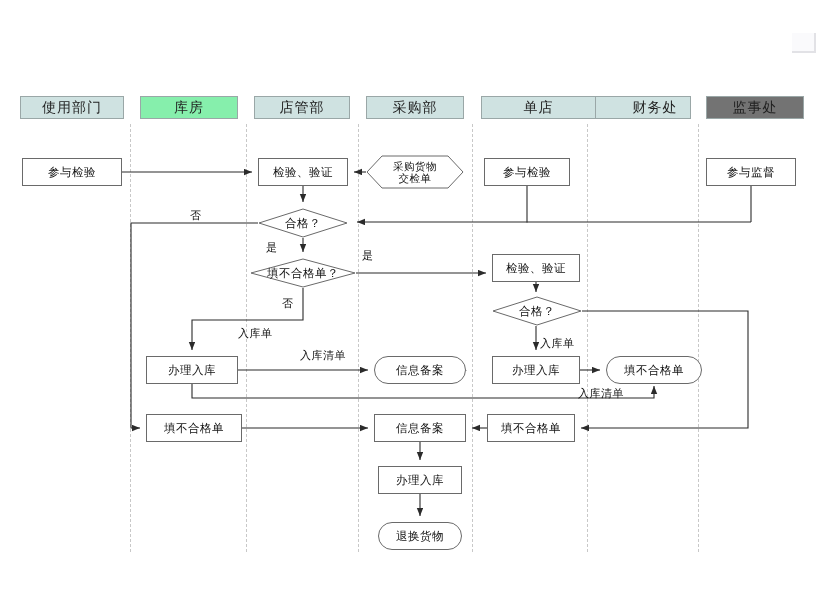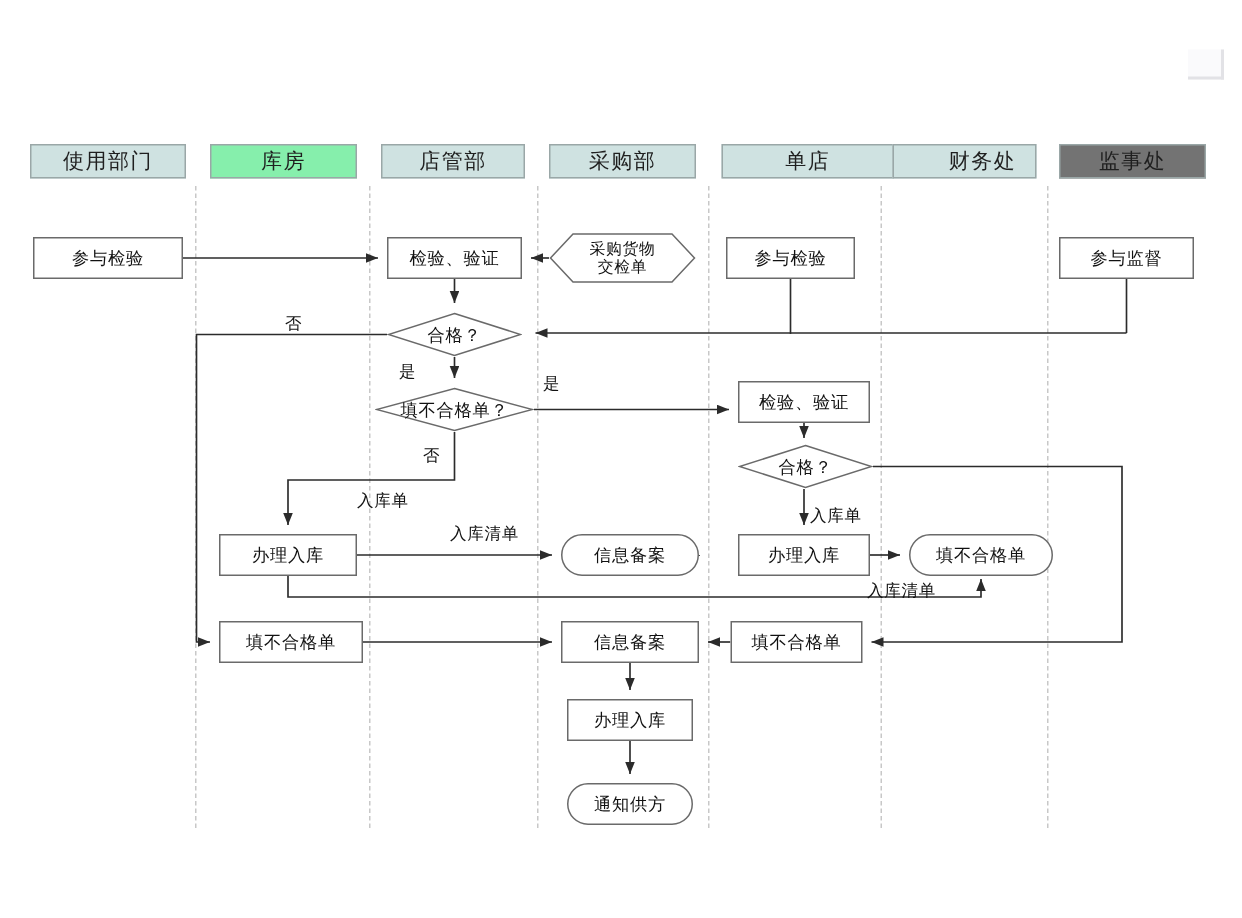--- a/index.html
+++ b/index.html
@@ -257,21 +257,21 @@
       <div class="node rect" style="left: 374px; top: 414px; width: 92px; height: 28px; border-color: rgb(106, 106, 106); background: rgb(255, 255, 255);">
         <span>信息备案</span>
       </div>
       <div class="node rect" style="left: 487px; top: 414px; width: 88px; height: 28px; border-color: rgb(106, 106, 106); background: rgb(255, 255, 255);">
         <span>填不合格单</span>
       </div>
       <div class="node rect" style="left: 378px; top: 466px; width: 84px; height: 28px; border-color: rgb(106, 106, 106); background: rgb(255, 255, 255);">
         <span>办理入库</span>
       </div>
       <div class="node stadium" style="left: 378px; top: 522px; width: 84px; height: 28px; border-color: rgb(106, 106, 106); background: rgb(255, 255, 255);">
-        <span>通知供方</span>
+        <span>退换货物</span>
       </div>
     </div>
   <div id="edge-labels">
       <div class="edge-label" style="left: 190px; top: 208px;">否</div>
       <div class="edge-label" style="left: 266px; top: 240px;">是</div>
       <div class="edge-label" style="left: 362px; top: 248px;">是</div>
       <div class="edge-label" style="left: 282px; top: 296px;">否</div>
       <div class="edge-label" style="left: 238px; top: 326px;">入库单</div>
       <div class="edge-label" style="left: 540px; top: 336px;">入库单</div>
       <div class="edge-label" style="left: 300px; top: 348px;">入库清单</div>

